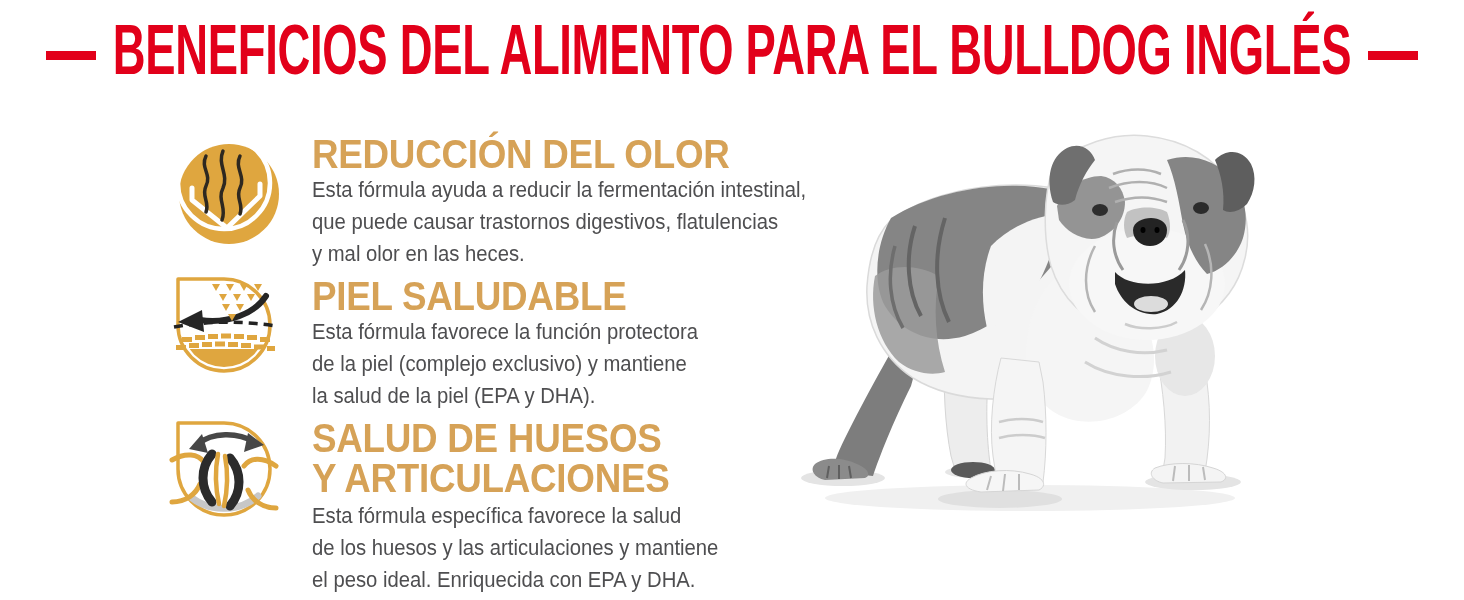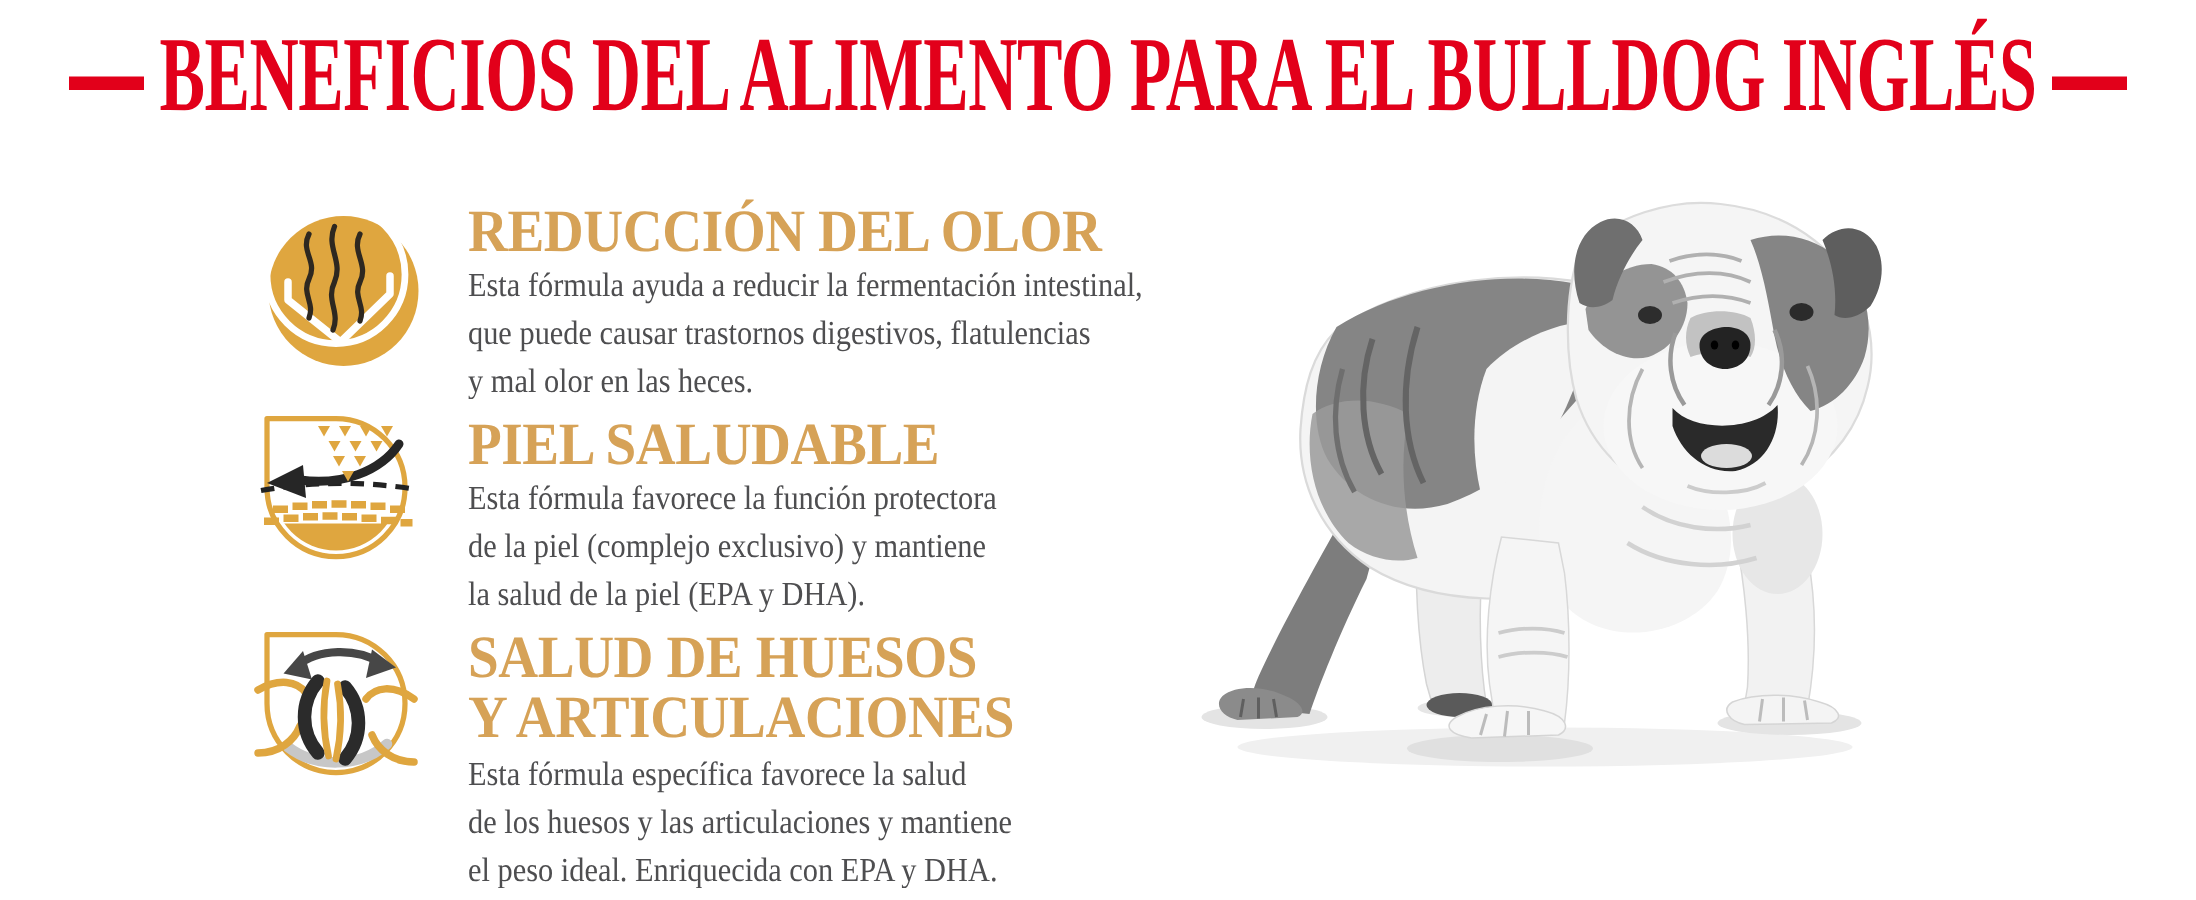--- a/index.html
+++ b/index.html
@@ -1,18 +1,18 @@
 <!DOCTYPE html>
 <html><head>
 <meta charset="utf-8">
 <style>
   html,body{margin:0;padding:0;background:#ffffff;}
   .canvas{
     position:relative;width:1464px;height:600px;overflow:hidden;
-    background:#ffffff;font-family:Liberation Serif, serif;
+    background:#ffffff;font-family:Liberation Sans, sans-serif;
   }
   
   .title-text{
     position:absolute;left:50%;top:20px;white-space:nowrap;
     font-weight:700;font-size:71px;line-height:60px;letter-spacing:-0.5px;
     color:#e2001a;
     transform:translateX(-50%) scaleX(0.64);
   }
   .title-dash{
     position:absolute;top:51px;width:50px;height:9px;background:#e2001a;

